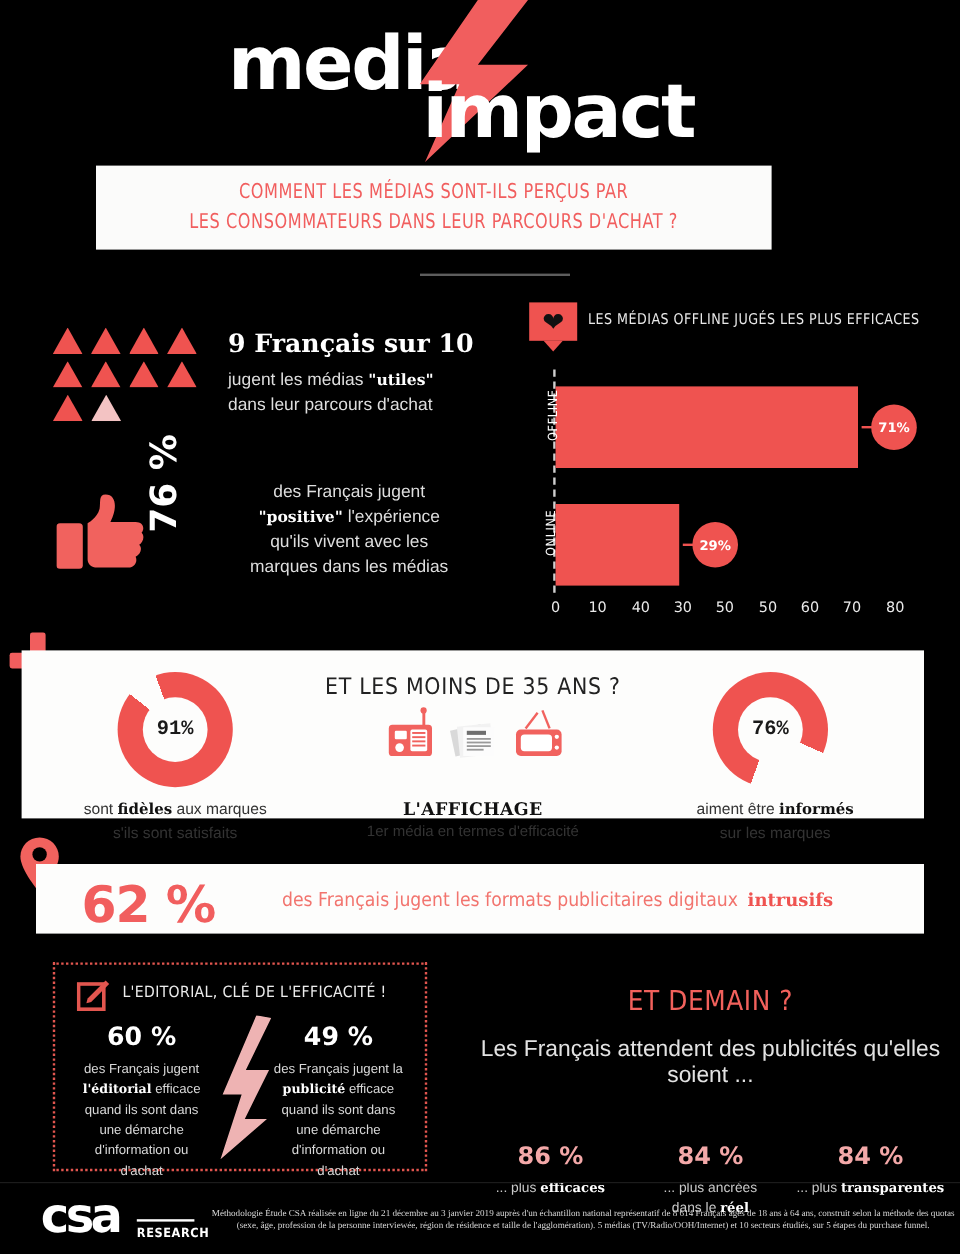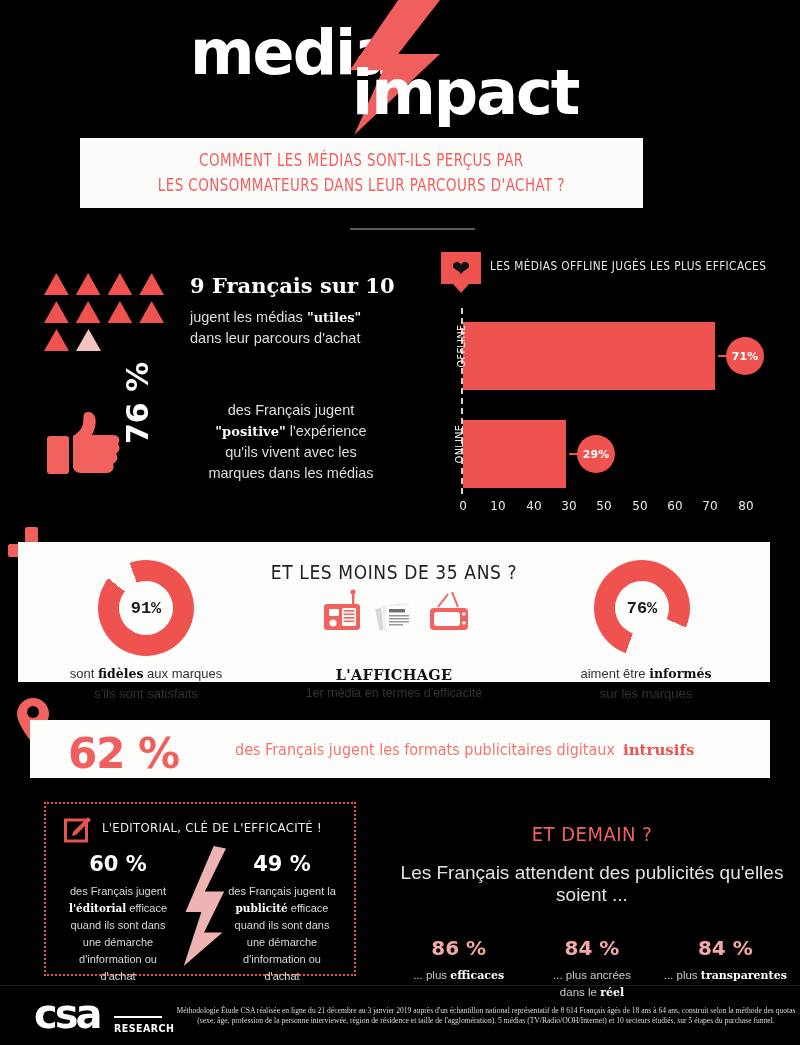--- a/index.html
+++ b/index.html
@@ -219,28 +219,28 @@
     position: absolute; left: 136px; top: 42px; width: 44px; height: 120px;
     background: #eeb3b3;
     clip-path: polygon(72% 0%, 100% 2%, 52% 38%, 96% 38%, 50% 72%, 92% 72%, 4% 100%, 44% 55%, 8% 55%);
   }
 
   
   #demain { left: 392px; top: 822px; width: 400px; }
   #demain-title {
     text-align: center;
     font-family: "DejaVu Sans Condensed", "Liberation Sans Narrow", "Liberation Sans", sans-serif;
-    font-size: 20px; color: #f2615c; letter-spacing: .5px;
+    font-size: 23px; color: #f2615c; letter-spacing: .5px;
   }
   #demain-sub {
     text-align: center; margin-top: 16px;
     font-family: "Liberation Sans", sans-serif; font-size: 19px; color: #e2e2e2;
   }
   #demain-cols {
-    display: flex; margin-top: 30px;
+    display: flex; margin-top: 43px;
   }
   .dcol { flex: 1; text-align: center; }
   .dpct {
     font-family: "DejaVu Sans", sans-serif; font-weight: bold;
     font-size: 20px; color: #f3a8a8; margin-bottom: 7px;
   }
   .dlab { font-family: "Liberation Sans", sans-serif; font-size: 11.5px; color: #c9c9c9; line-height: 1.5; }
   .dlab b { font-family: "DejaVu Serif", serif; font-size: 11px; color: #fff; }
 
   

